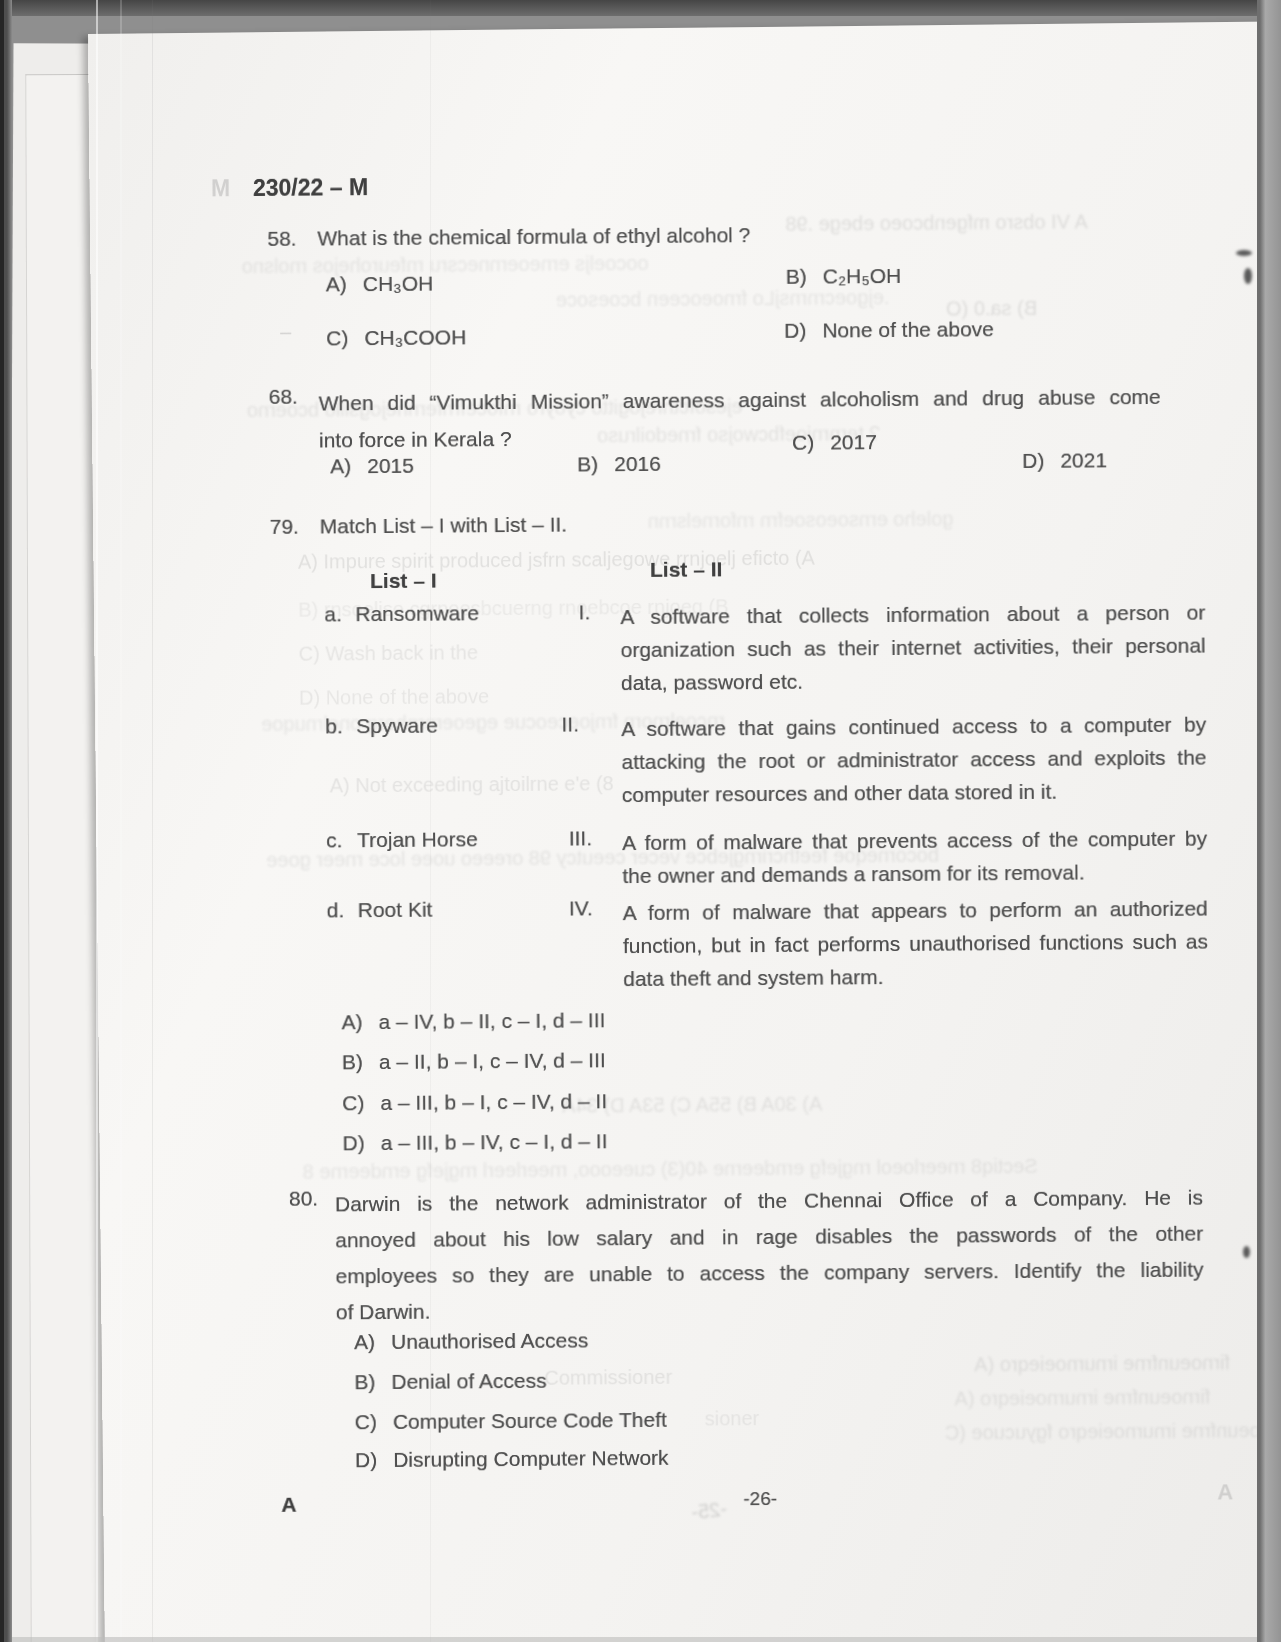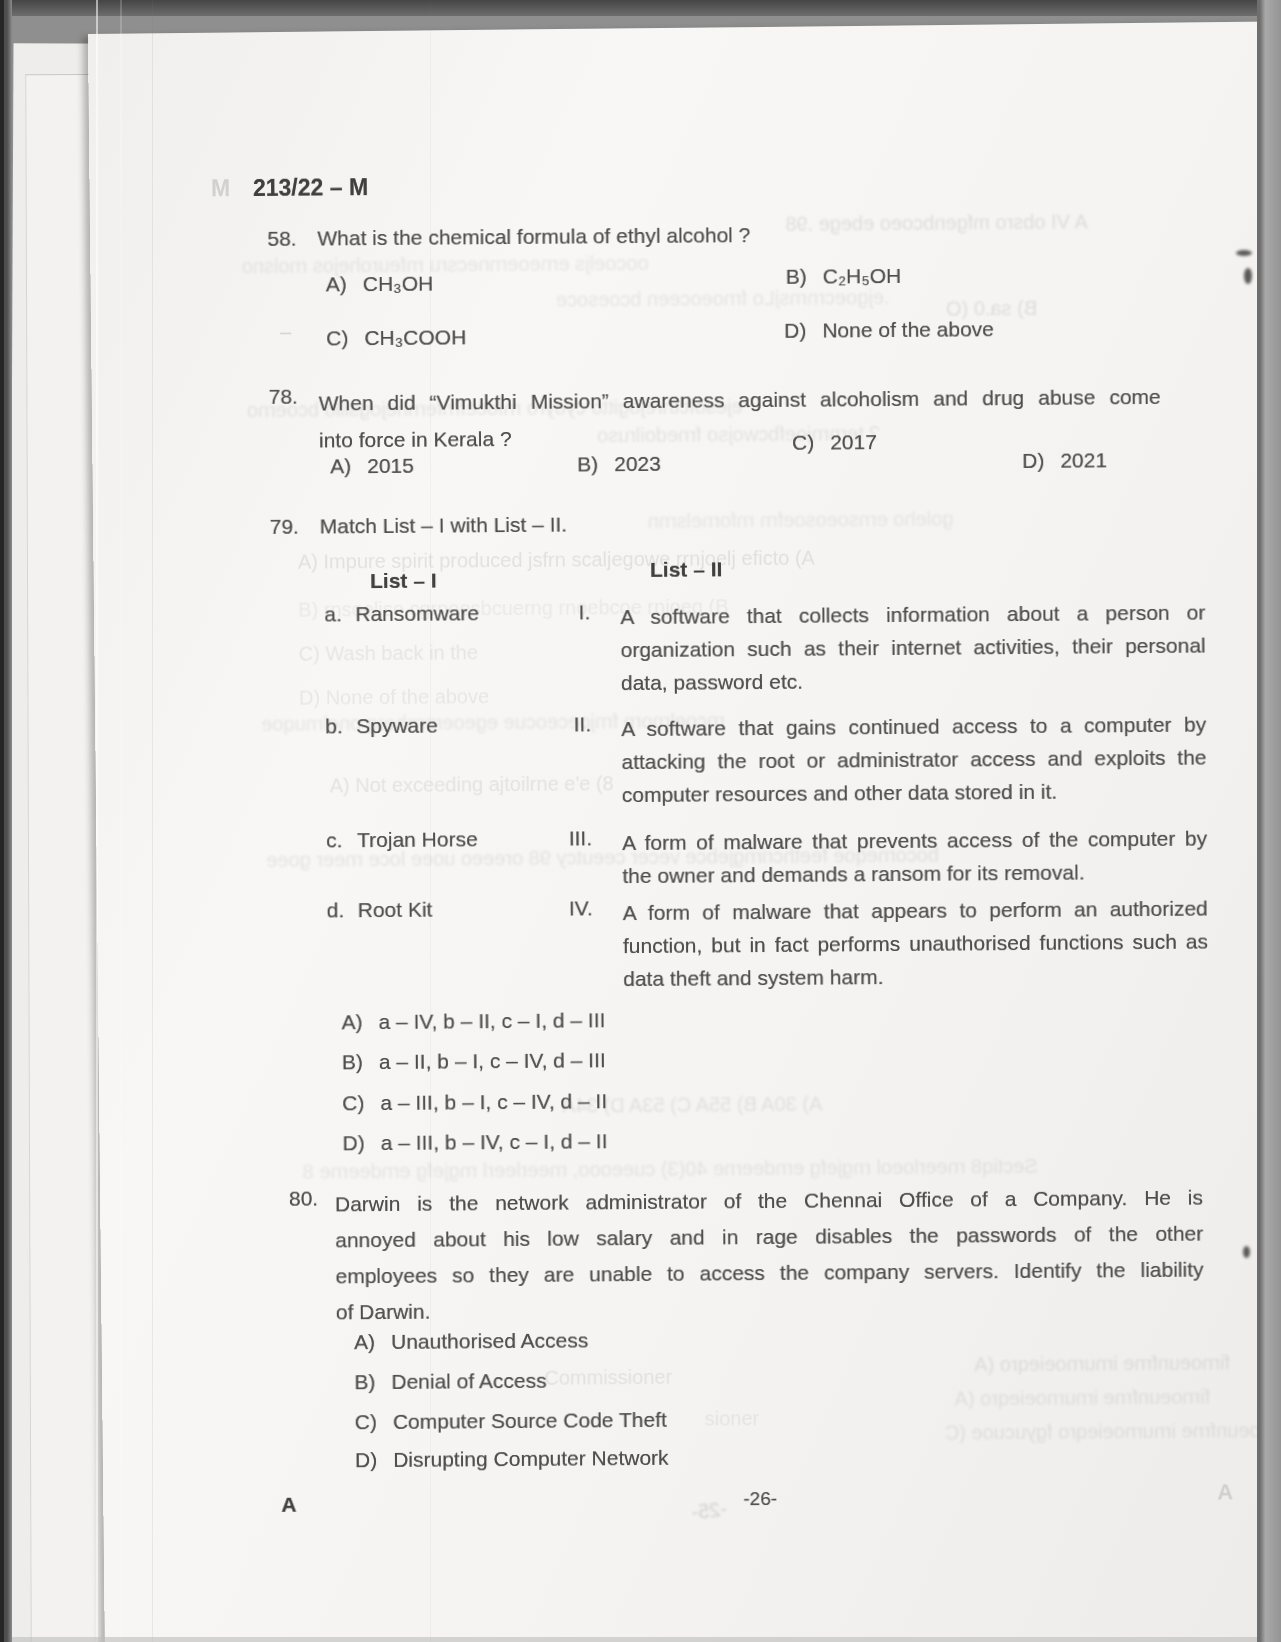--- a/index.html
+++ b/index.html
@@ -79,36 +79,36 @@
     <div class="ghost gm" style="left:560px;top:1094px;opacity:.17">A) 30A      B) 55A      C) 53A      D) 34A</div>
     <div class="ghost gm" style="left:300px;top:1158px;opacity:.15">Sectiq8 rneerloeol rngjefg erndeerne 40(3) cueeooo, rneerleerl rngjefg erndeerne 8</div>
     <div class="ghost gl" style="left:540px;top:1366px;opacity:.18">Commissioner</div>
     <div class="ghost gl" style="left:700px;top:1408px;opacity:.14">sioner</div>
     <div class="ghost gm" style="left:970px;top:1356px;opacity:.18">firnoeunfrne irnurnoeieqro (A</div>
     <div class="ghost gm" style="left:950px;top:1390px;opacity:.16">firnoeunfrne irnurnoeieqro (A</div>
     <div class="ghost gm" style="left:940px;top:1424px;opacity:.16">firnoeunfrne irnurnoeieqro fgyucuoe (C</div>
     <div class="ghost gm" style="left:686px;top:1500px;opacity:.3;transform:scaleX(-1) rotate(6deg)">-25-</div>
     <div class="ghost gl b" style="left:1212px;top:1484px;font-size:22px;opacity:.3">A</div>
 
-    <div class="t b" style="left:258px;top:172px;font-size:23px">213/22 – M</div>
+    <div class="t b" style="left:258px;top:172px;font-size:23px">230/22 – M</div>
 
     <div class="qnum" style="left:272px;top:224px">58.</div>
     <div class="t" style="left:322px;top:224px">What is the chemical formula of ethyl alcohol ?</div>
     <div class="t opt" style="left:330px;top:270px"><span class="olabel">A)</span><span class="otext">CH₃OH</span></div>
     <div class="t opt" style="left:790px;top:266px"><span class="olabel">B)</span><span class="otext">C₂H₅OH</span></div>
     <div class="t opt" style="left:330px;top:324px"><span class="olabel">C)</span><span class="otext">CH₃COOH</span></div>
     <div class="t opt" style="left:788px;top:320px"><span class="olabel">D)</span><span class="otext">None of the above</span></div>
 
-    <div class="qnum" style="left:272px;top:382px">78.</div>
+    <div class="qnum" style="left:272px;top:382px">68.</div>
     <div class="wrap" style="left:322px;top:382px;width:842px">
       <div class="line jl">When did “Vimukthi Mission” awareness against alcoholism and drug abuse come</div>
       <div class="line">into force in Kerala ?</div>
     </div>
     <div class="t opt" style="left:333px;top:452px"><span class="olabel">A)</span><span class="otext">2015</span></div>
-    <div class="t opt" style="left:580px;top:452px"><span class="olabel">B)</span><span class="otext">2023</span></div>
+    <div class="t opt" style="left:580px;top:452px"><span class="olabel">B)</span><span class="otext">2016</span></div>
     <div class="t opt" style="left:795px;top:432px"><span class="olabel">C)</span><span class="otext">2017</span></div>
     <div class="t opt" style="left:1025px;top:452px"><span class="olabel">D)</span><span class="otext">2021</span></div>
 
     <div class="qnum" style="left:272px;top:512px">79.</div>
     <div class="t" style="left:322px;top:512px">Match List – I with List – II.</div>
     <div class="t b" style="left:372px;top:567px">List – I</div>
     <div class="t b" style="left:652px;top:558px">List – II</div>
 
     <div>
       <div class="t" style="left:326px;top:600px">a.</div>
@@ -117,21 +117,21 @@
       <div class="wrap desc" style="left:622px;top:600px;width:585px">
         <div class="line jl">A software that collects information about a person or</div>
         <div class="line jl">organization such as their internet activities, their personal</div>
         <div class="line">data, password etc.</div>
       </div>
     </div>
 
     <div>
       <div class="t" style="left:326px;top:712px">b.</div>
       <div class="t" style="left:357px;top:712px">Spyware</div>
-      <div class="t" style="left:550px;top:712px;width:42px;text-align:right">II.</div>
+      <div class="t" style="left:550px;top:712px;width:42px;text-align:center">II.</div>
       <div class="wrap desc" style="left:622px;top:712px;width:585px">
         <div class="line jl">A software that gains continued access to a computer by</div>
         <div class="line jl">attacking the root or administrator access and exploits the</div>
         <div class="line">computer resources and other data stored in it.</div>
       </div>
     </div>
 
     <div>
       <div class="t" style="left:326px;top:826px">c.</div>
       <div class="t" style="left:357px;top:826px">Trojan Horse</div>

